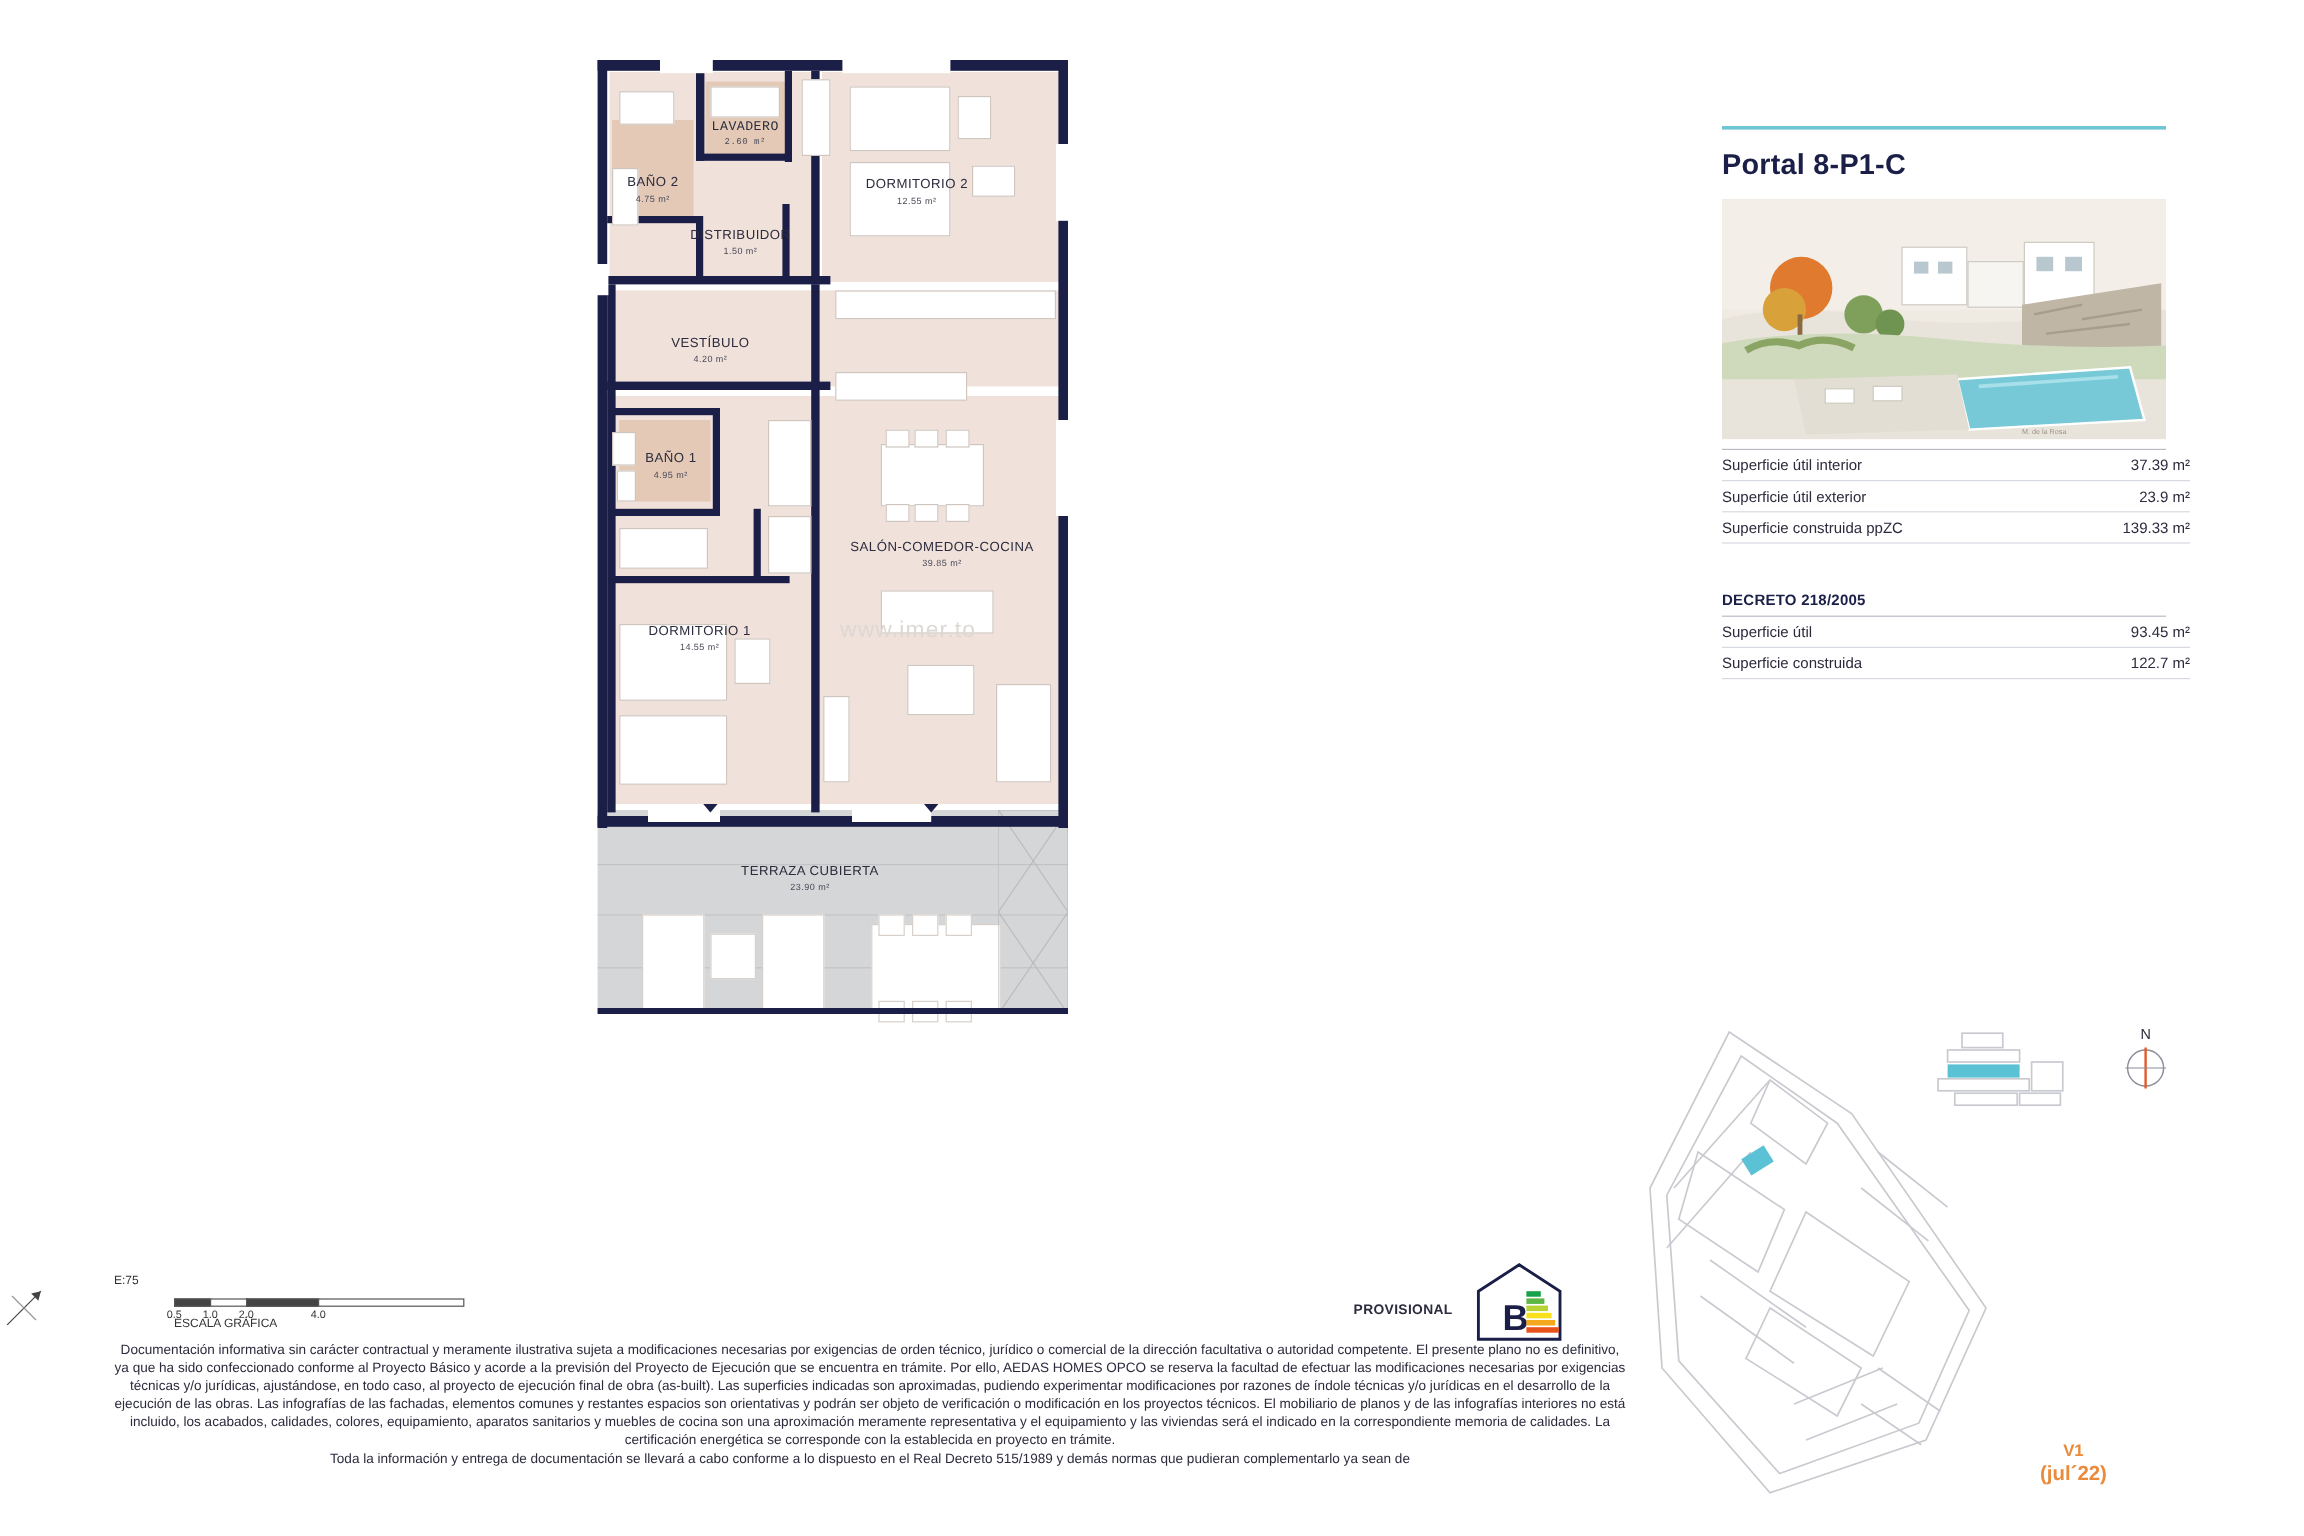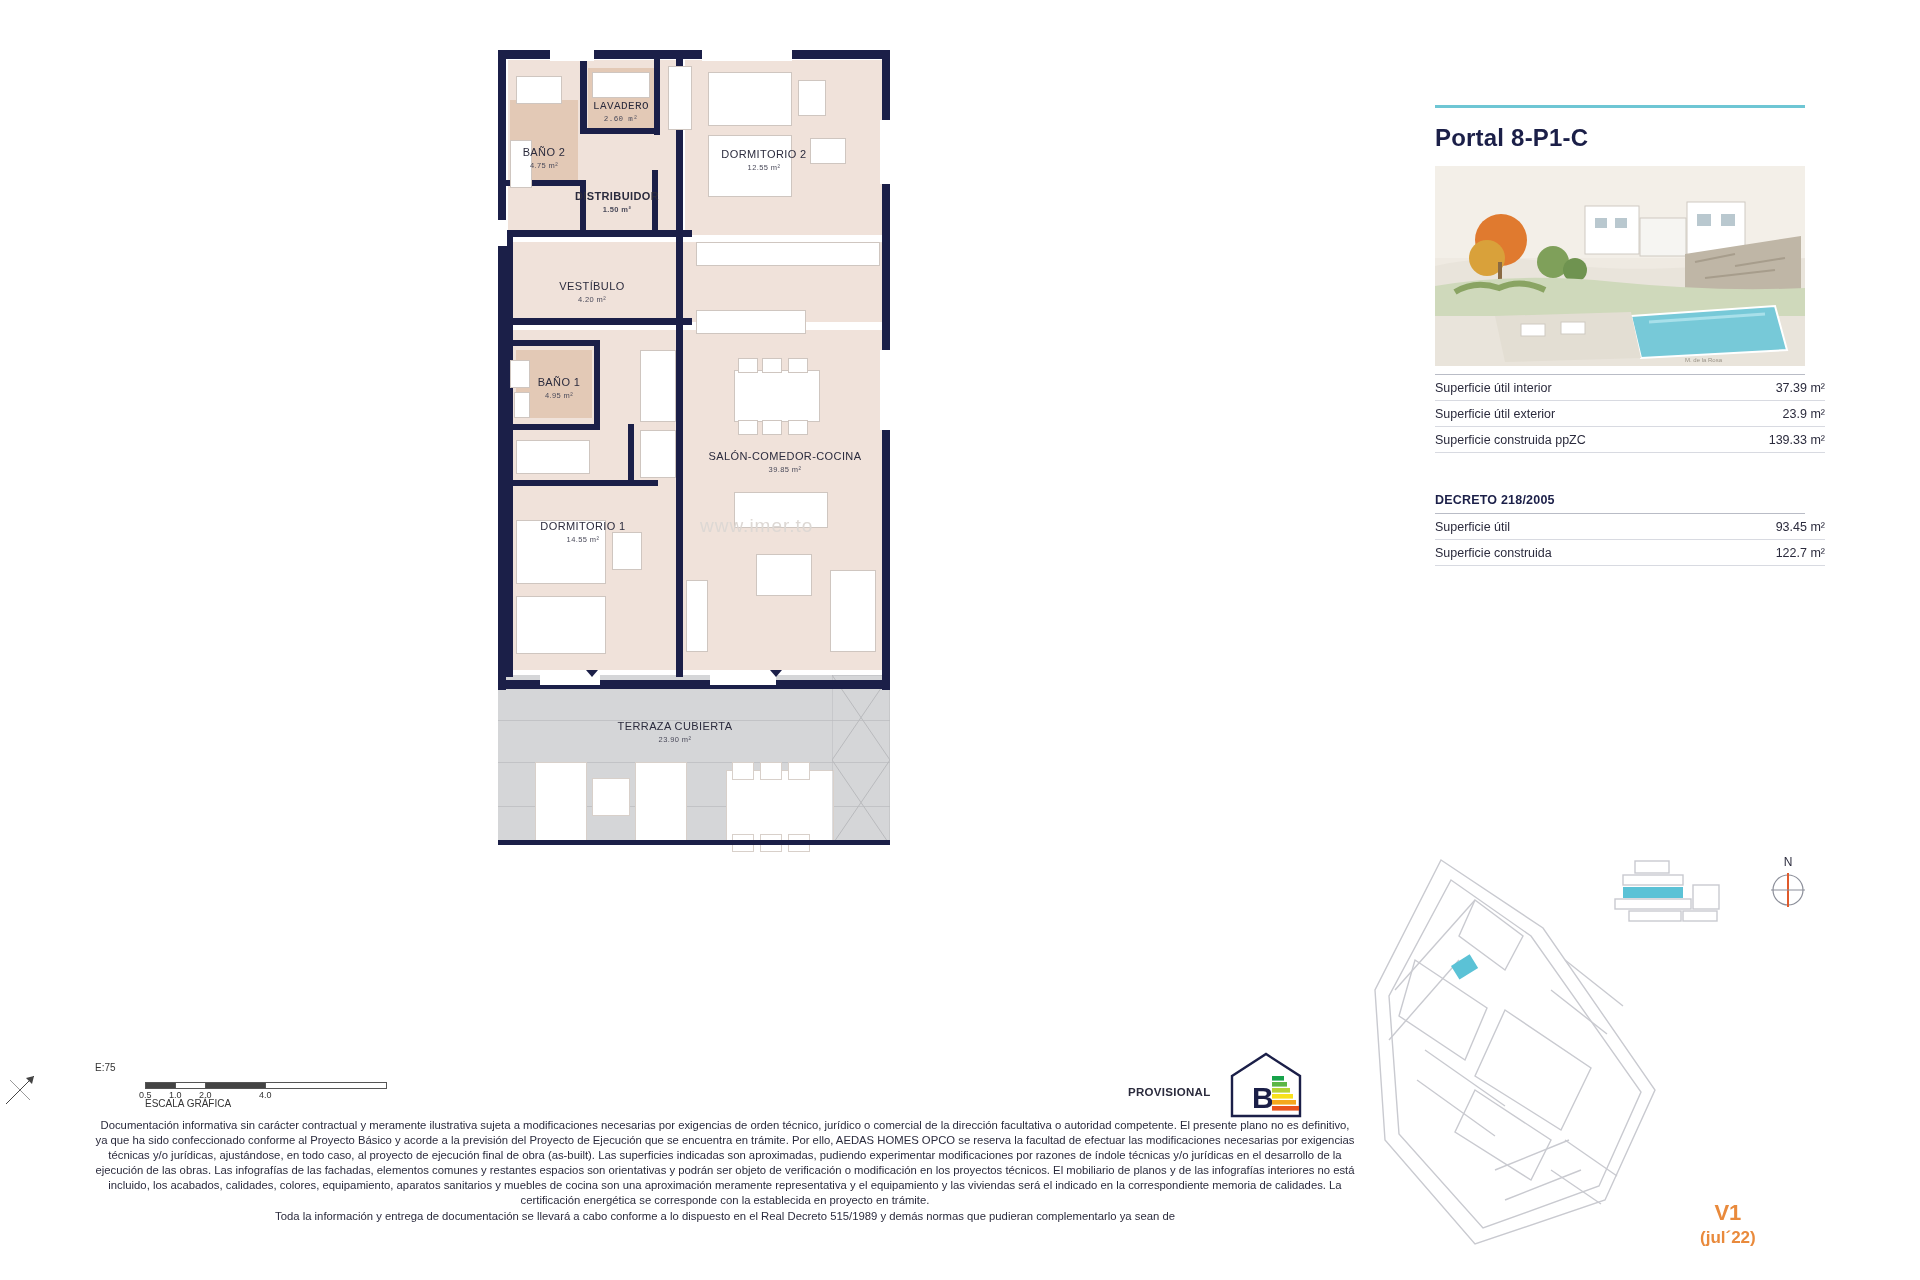--- a/index.html
+++ b/index.html
@@ -55,21 +55,21 @@
   .sup-rule{height:1px;background:#b9bcc6;margin-top:8px;width:370px;}
   .srow{display:flex;justify-content:space-between;font-size:12.5px;color:#2b2b3d;padding:6px 0 5px 0;border-bottom:1px solid #d8dae1;}
   .dec-title{margin-top:40px;font-size:12.5px;font-weight:bold;color:#1b1f48;letter-spacing:.2px;}
   .dec-rule{height:1px;background:#b9bcc6;margin-top:6px;width:370px;}
 
   
   .sitemap{position:absolute;left:1355px;top:840px;width:340px;height:420px;}
   .blocks{position:absolute;left:1605px;top:855px;width:140px;height:80px;}
   .north{position:absolute;left:1765px;top:855px;width:46px;height:60px;text-align:center;}
   .vtag{position:absolute;left:1700px;top:1200px;text-align:center;color:#e98a3c;font-weight:bold;}
-  .vtag .v1{font-size:22px;}
+  .vtag .v1{font-size:14px;}
   .vtag .dt{font-size:17px;margin-top:2px;}
 </style>
 </head>
 <body>
 
 <div class="page">
 
   <div class="plan-wrap">
 
     <div class="room" style="left:28px;top:40px;width:170px;height:175px;"></div>
@@ -176,21 +176,21 @@
       <span class="sq">2.60 m²</span>
     </div>
     <div class="room-label" style="left:14px;top:126px;width:100px;">
       <span>BAÑO 2</span>
       <span class="sq">4.75 m²</span>
     </div>
     <div class="room-label" style="left:214px;top:128px;width:140px;">
       <span>DORMITORIO 2</span>
       <span class="sq">12.55 m²</span>
     </div>
-    <div class="room-label" style="left:72px;top:170px;width:130px;font-weight:bold;">
+    <div class="room-label" style="left:72px;top:170px;width:130px;">
       <span>DISTRIBUIDOR</span>
       <span class="sq">1.50 m²</span>
     </div>
     <div class="room-label" style="left:42px;top:260px;width:140px;">
       <span>VESTÍBULO</span>
       <span class="sq">4.20 m²</span>
     </div>
     <div class="room-label" style="left:24px;top:356px;width:110px;">
       <span>BAÑO 1</span>
       <span class="sq">4.95 m²</span>

